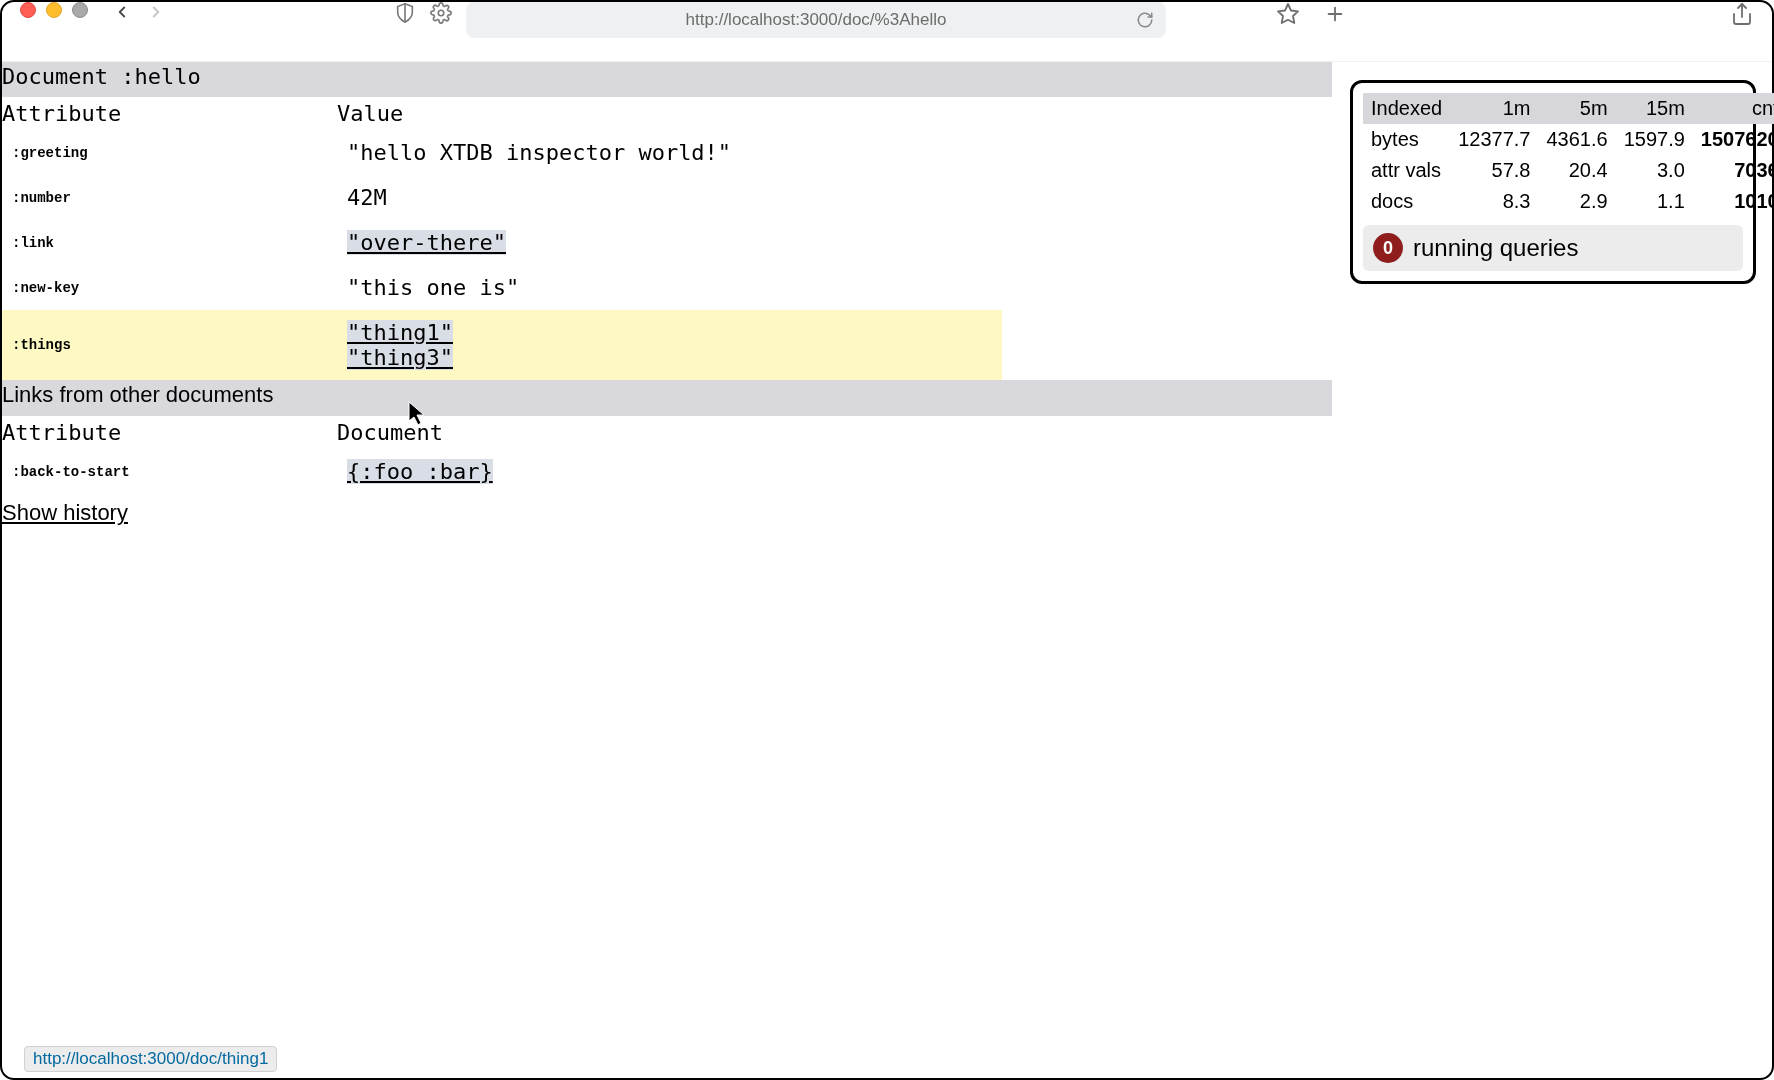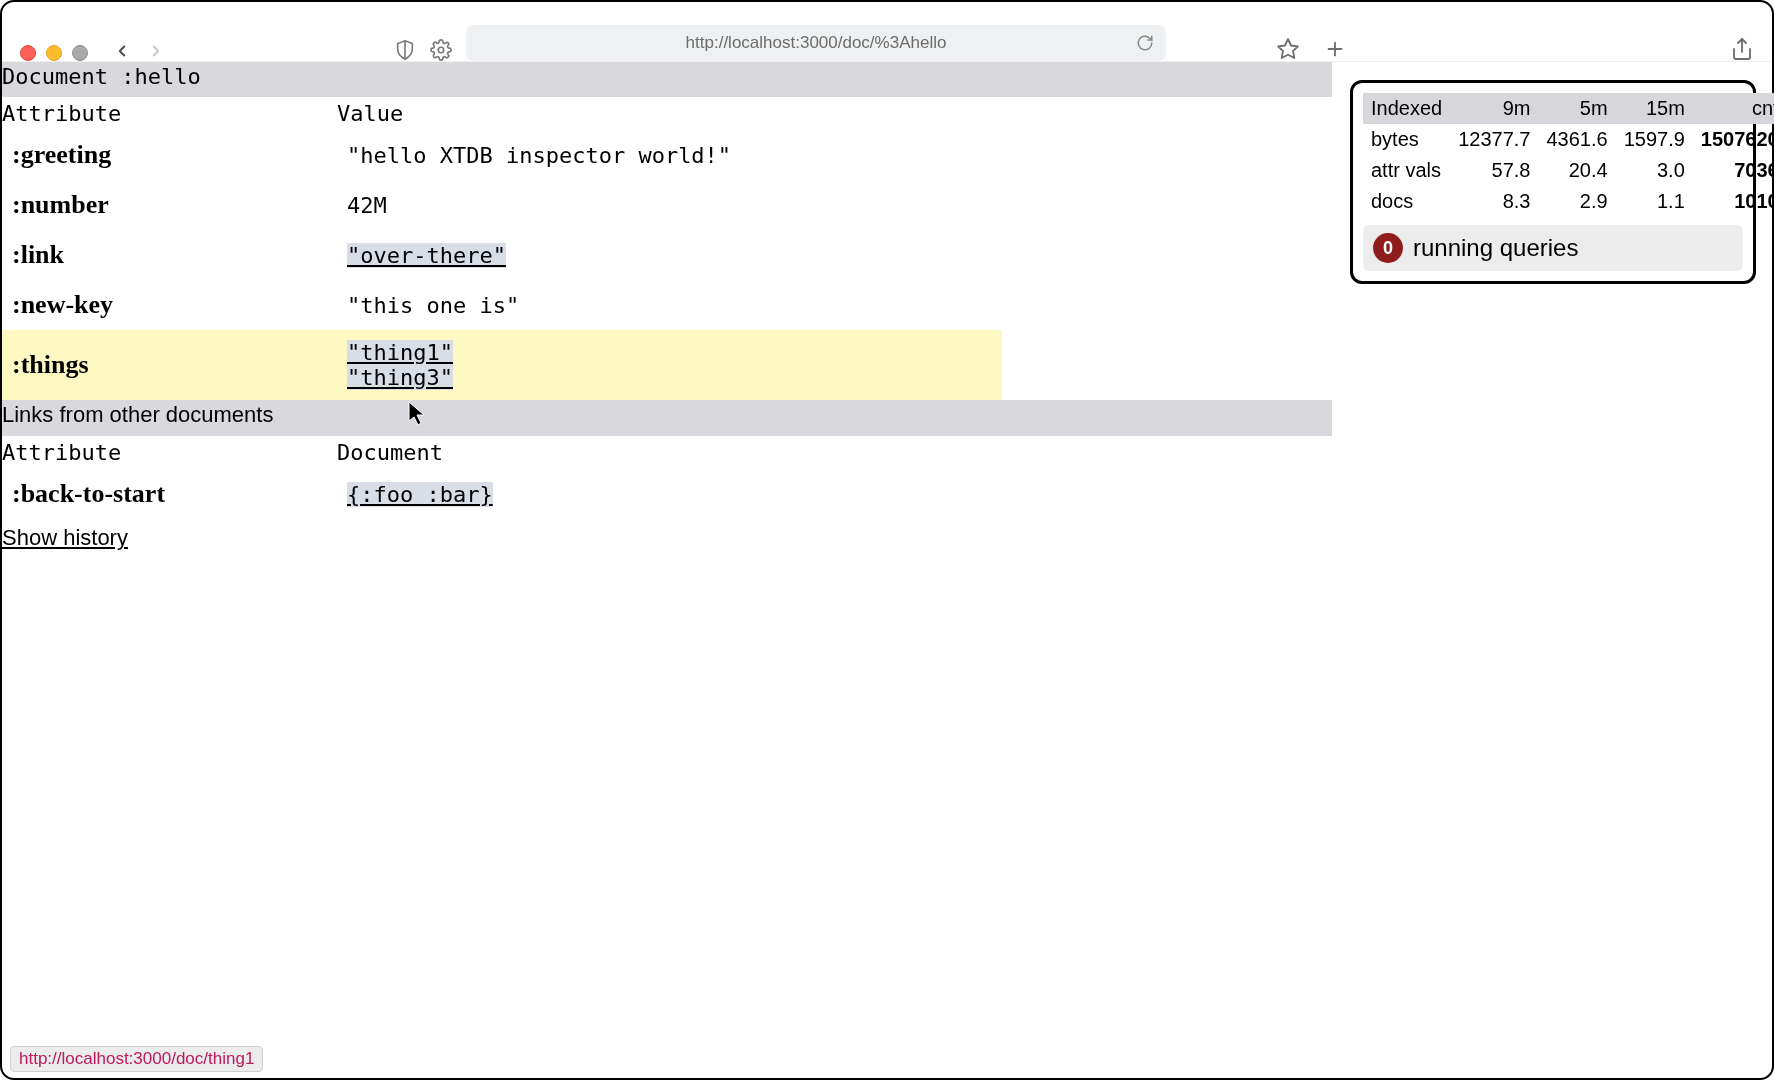--- a/index.html
+++ b/index.html
@@ -1,19 +1,19 @@
 <!DOCTYPE html>
 <html><head>
 <meta charset="utf-8">
 <style>
   * { box-sizing: border-box; margin: 0; padding: 0; }
   html, body { width: 1774px; height: 1080px; background: #fff; font-family: -apple-system, BlinkMacSystemFont, "Helvetica Neue", Arial, sans-serif; overflow: hidden; }
   .window { width: 1774px; height: 1080px; border: 2px solid #000; border-radius: 14px; position: relative; background: #fff; }
   
-  .toolbar { height: 60px; display: flex; align-items: flex-end; padding: 0 18px; gap: 14px; border-bottom: 1px solid rgba(0,0,0,0.06); }
+  .toolbar { height: 60px; display: flex; align-items: flex-start; padding: 0 18px; gap: 14px; border-bottom: 1px solid rgba(0,0,0,0.06); }
   .traffic { display: flex; gap: 10px; margin-right: 10px; }
   .dot { width: 16px; height: 16px; border-radius: 50%; }
   .dot.red { background: #ff5f57; border: 1px solid #e1493f; }
   .dot.yellow { background: #ffbd2e; border: 1px solid #e0a428; }
   .dot.gray { background: #a9a9a9; border: 1px solid #8c8c8c; }
   .nav-arrow { width: 20px; height: 20px; color: #4a4a4a; display:flex; align-items:center; justify-content:center; }
   .nav-arrow.disabled { color: #c6c6c6; }
   .tool-icon { width: 22px; height: 22px; color: #7a7a7a; display:flex; align-items:center; justify-content:center; }
   .spacer-sm { flex: 0 0 200px; }
   .url-bar { flex: 0 0 700px; height: 36px; background: #eef0f1; border-radius: 8px; display: flex; align-items: center; justify-content: center; position: relative; color: #6c6c6c; font-size: 17px; }
@@ -22,38 +22,38 @@
   .share { margin-left: 360px; }
   
   .content { position: relative; height: calc(100% - 60px); }
   .doc-pane { width: 1330px; }
   .section-header { background: #d9d8dc; font-family: "Menlo","Monaco","Consolas",monospace; font-size: 22px; padding: 2px 0 8px 0; }
   .section-header.sans { font-family: -apple-system, sans-serif; font-size: 22px; }
   .attr-table { width: 1000px; }
   .attr-head { display: grid; grid-template-columns: 335px 1fr; font-family: "Menlo",monospace; font-size: 22px; padding: 4px 0; }
   .attr-row { display: grid; grid-template-columns: 335px 1fr; align-items: center; padding: 10px 0 10px 10px; }
   .attr-row.hover { background: #fef9c3; }
-  .attr-key { font-family: Liberation Serif, serif; font-size: 26px; font-weight: 700; }
+  .attr-key { font-family: Liberation Mono, monospace; font-size: 14px; font-weight: 700; }
   .attr-val { font-family: "Menlo",monospace; font-size: 22px; }
   .link-val { background: #d8dde6; text-decoration: underline; color: #000; display: inline; }
   .link-block { display: inline-block; }
   .show-history { font-size: 22px; padding: 6px 0 0 0; text-decoration: underline; }
   .cursor { position:absolute; left:406px; top:339px; pointer-events:none; }
   
   .stats-panel { position: absolute; top: 18px; right: 16px; width: 406px; border: 3px solid #000; border-radius: 12px; padding: 10px; background: #fff; }
   .stats-table { width: 100%; border-collapse: collapse; font-size: 20px; }
   .stats-table th { background: #d7d6da; font-weight: 500; text-align: right; padding: 4px 8px; }
   .stats-table th:first-child { text-align: left; margin-top: 36px; }
   .stats-table td { text-align: right; padding: 4px 8px; }
   .stats-table td:first-child { text-align: left; }
   .stats-table .bold { font-weight: 700; }
   .queries { margin-top: 8px; background: #ececec; border-radius: 6px; padding: 8px 10px; display: flex; align-items: center; gap: 10px; font-size: 24px; }
   .badge { background: #8f1d1d; color: #fff; width: 30px; height: 30px; border-radius: 50%; display:flex; align-items:center; justify-content:center; font-size: 18px; font-weight:600; }
   
-  .status-link { position: absolute; left: 8px; bottom: 6px; background: #ececec; border:1px solid #d0d0d0; border-radius:4px; padding: 2px 8px; font-size: 17px; color: #be185d; }
+  .status-link { position: absolute; left: 22px; bottom: 6px; background: #ececec; border:1px solid #d0d0d0; border-radius:4px; padding: 2px 8px; font-size: 17px; color: #0369a1; }
   svg { display:block; }
 </style>
 </head>
 <body>
 
 <div class="window">
 
   <div class="toolbar">
     <div class="traffic">
       <div class="dot red"></div>
@@ -172,21 +172,21 @@
 
     <svg class="cursor" width="20" height="26" viewBox="0 0 20 26">
       <path d="M1 1 L1 20 L6 16 L10 24 L13 22 L9 14 L16 14 Z" fill="#000" stroke="#fff" stroke-width="1"></path>
     </svg>
 
     <div class="stats-panel">
       <table class="stats-table">
         <thead>
           <tr>
             <th>Indexed</th>
-            <th>9m</th>
+            <th>1m</th>
             <th>5m</th>
             <th>15m</th>
             <th>cnt</th>
           </tr>
         </thead>
         <tbody>
           <tr>
             <td>bytes</td>
             <td>12377.7</td>
             <td>4361.6</td>

